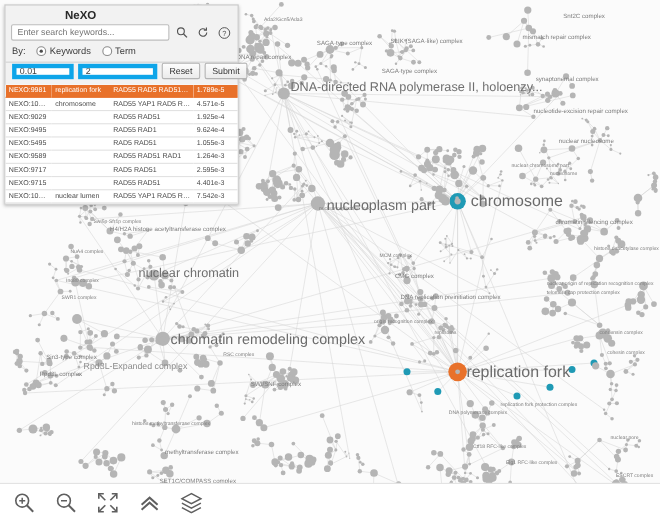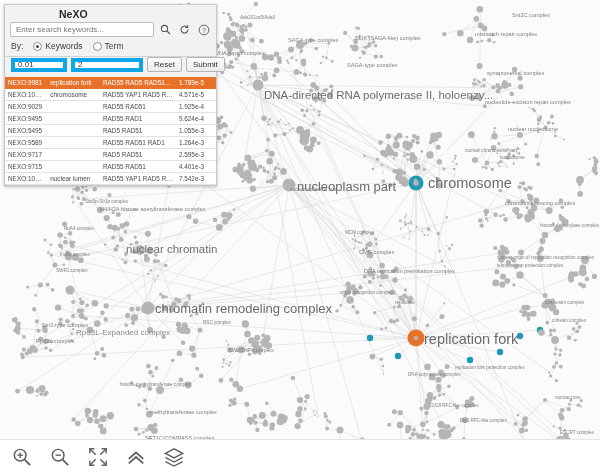--- a/index.html
+++ b/index.html
@@ -1345,21 +1345,21 @@
         <circle cx="176.8" cy="180.9" r="3.4" fill="#b5b5b5"></circle>
         <circle cx="171.1" cy="179.0" r="2.1" fill="#b5b5b5"></circle>
         <circle cx="168.9" cy="185.1" r="2.3" fill="#b5b5b5"></circle>
       </g>
   </svg>
   <div id="labels">
       <div class="net-label xhuge" style="left: 424px; top: 331px;">replication fork</div>
       <div class="net-label xhuge" style="left: 428px; top: 175px;">chromosome</div>
       <div class="net-label huge" style="left: 297px; top: 179px;">nucleoplasm part</div>
       <div class="net-label huge" style="left: 155px; top: 301px;">chromatin remodeling complex</div>
-      <div class="net-label big" style="left: 264px; top: 89px;">DNA-directed RNA polymerase II, holoenzy...</div>
+      <div class="net-label big" style="left: 264px; top: 74px;">DNA-directed RNA polymerase II, holoenzy...</div>
       <div class="net-label big" style="left: 126px; top: 243px;">nuclear chromatin</div>
       <div class="net-label mid" style="left: 76px; top: 284px;">Rpd3L-Expanded complex</div>
       <div class="net-label small" style="left: 288px; top: 37px;">SAGA-type complex</div>
       <div class="net-label small" style="left: 347px; top: 62px;">SAGA-type complex</div>
       <div class="net-label small" style="left: 355px; top: 35px;">SLIK (SAGA-like) complex</div>
       <div class="net-label small" style="left: 512px; top: 12px;">Snt2C complex</div>
       <div class="net-label small" style="left: 215px; top: 50px;">DNA repair complex</div>
       <div class="net-label small" style="left: 475px; top: 31px;">mismatch repair complex</div>
       <div class="net-label small" style="left: 487px; top: 70px;">synaptonemal complex</div>
       <div class="net-label small" style="left: 485px; top: 99px;">nucleotide-excision repair complex</div>

